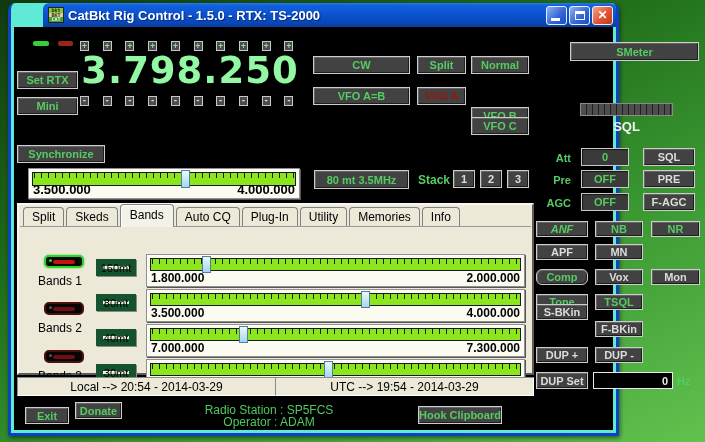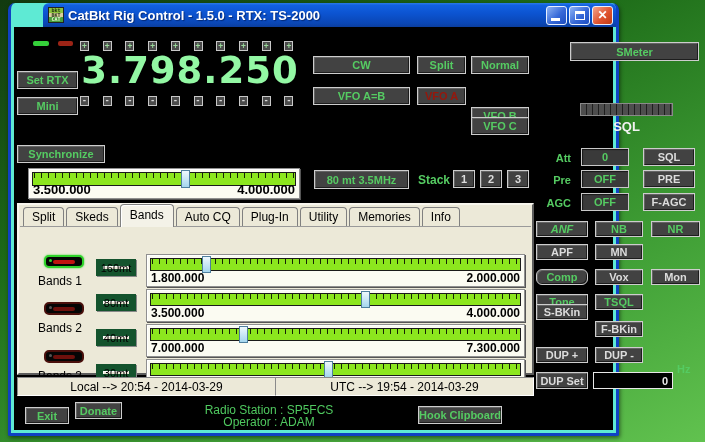--- a/index.html
+++ b/index.html
@@ -197,21 +197,21 @@
         <div class="btn g" style="left: 522px; top: 267px; width: 52px; height: 16px;">Tone</div>
         <div class="btn g" style="left: 581px; top: 267px; width: 48px; height: 16px;">TSQL</div>
         <div class="btn" style="left: 522px; top: 277px; width: 52px; height: 16px;">S-BKin</div>
         <div class="btn" style="left: 581px; top: 294px; width: 48px; height: 16px;">F-BKin</div>
         <div class="btn" style="left: 522px; top: 320px; width: 52px; height: 16px;">DUP +</div>
         <div class="btn" style="left: 581px; top: 320px; width: 48px; height: 16px;">DUP -</div>
       </div>
 
     <div class="btn" style="left:522px;top:345px;width:52px;height:17px;">DUP Set</div>
     <div class="dup-input" style="left:579px;top:345px;width:80px;height:17px;">0</div>
-    <div class="hz" style="left:663px;top:336px;">Hz</div>
+    <div class="hz" style="left:663px;top:348px;">Hz</div>
 
     <div class="btn g" style="left:3px;top:118px;width:88px;height:18px;">Synchronize</div>
     <div class="slider-panel" style="left:14px;top:141px;width:272px;height:31px;">
       <div class="slider-bar">
         <div class="slider-thumb" id="main-thumb" style="left: calc(58% - 4px);"></div>
       </div>
       <div class="slider-labels" style="font-size:13px;">
         <span>3.500.000</span>
         <span>4.000.000</span>
       </div>

